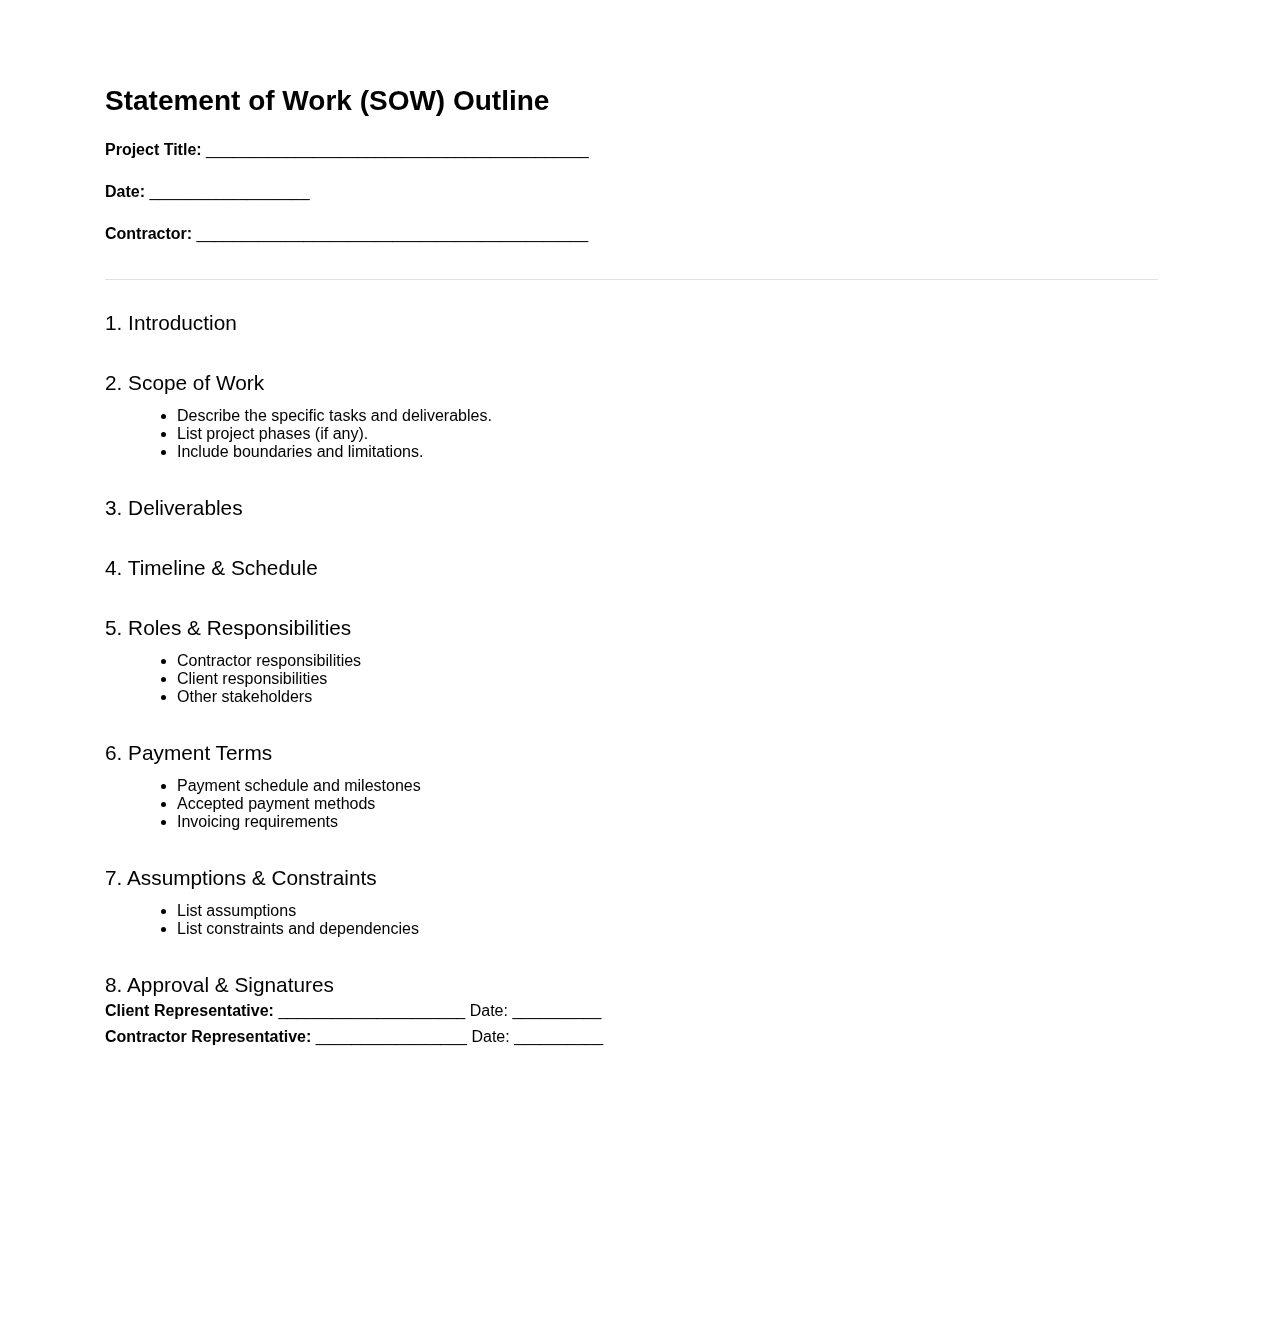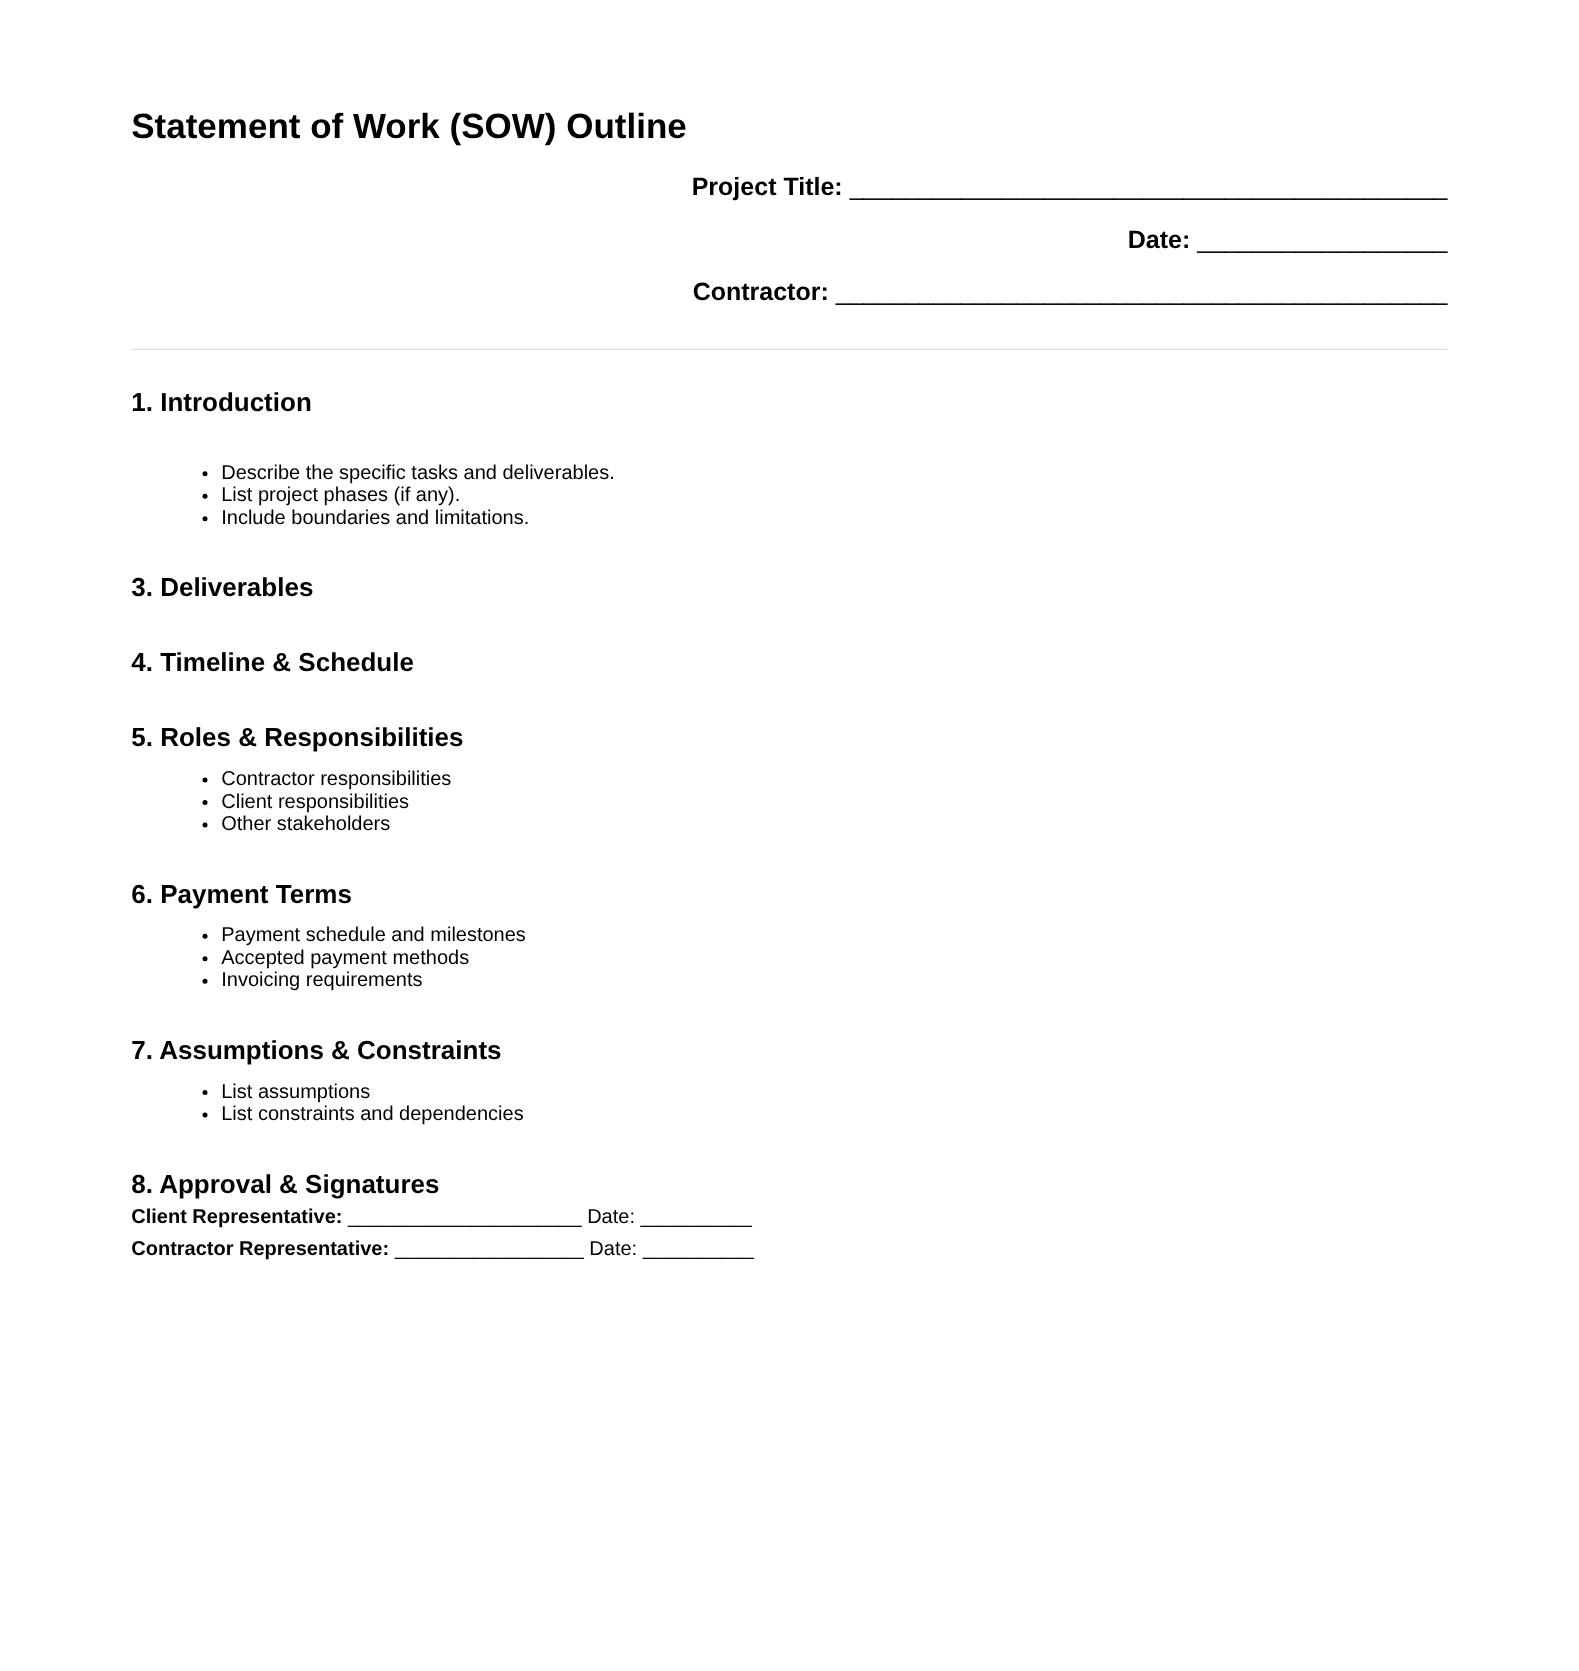--- a/index.html
+++ b/index.html
@@ -4,24 +4,24 @@
   <style>
     html, body { margin: 0; padding: 0; background: #ffffff; }
     body {
       width: 1263px; min-height: 1337px;
       font-family: "Liberation Sans", sans-serif;
       color: #000;
       font-size: 16px;
     }
     .page { position: relative; padding: 82px 105px 0 105px; width: 1053px; }
     h1 { font-size: 28px; font-weight: bold; margin: 0 0 20px 0; line-height: 38px; }
-    .field { font-size: 20px; line-height: 20px; margin: 0 0 22px 0; text-align: right; }
+    .field { font-size: 16px; line-height: 20px; margin: 0 0 22px 0; }
     .field b { font-weight: bold; }
     hr.divider { border: 0; border-top: 1px solid #e0e0e0; margin: 35px 0 30px 0; width: 1053px; }
-    h2 { font-size: 20.8px; font-weight: bold; margin: 0; line-height: 26px; }
+    h2 { font-size: 20.8px; font-weight: normal; margin: 0; line-height: 26px; }
     p.desc { margin: 16px 0 0 0; line-height: 20px; }
     ul, ol { margin: 11px 0 0 0; padding-left: 72px; line-height: 18px; }
     li { margin: 0; }
     .section { margin-bottom: 34px; }
     .sign-row { line-height: 26px; }
     .sign-row b { font-weight: bold; }
     .signatures { }
   </style>
 </head>
 <body>
@@ -42,20 +42,21 @@
     <span>____________________________________________</span>
   </div>
 
   <hr class="divider">
 
   <div class="section">
     <h2>1. Introduction</h2>
   </div>
 
   <div class="section">
+    <h2>2. Scope of Work</h2>
     <ul>
       <li>Describe the specific tasks and deliverables.</li>
       <li>List project phases (if any).</li>
       <li>Include boundaries and limitations.</li>
     </ul>
   </div>
 
   <div class="section">
     <h2>3. Deliverables</h2>
   </div>

